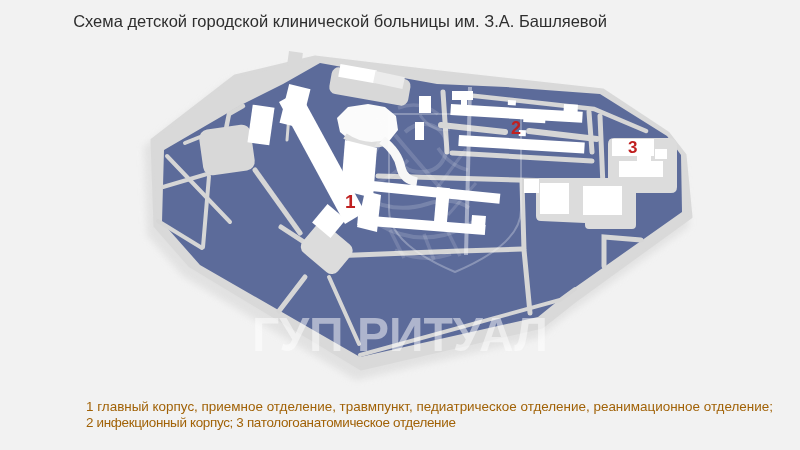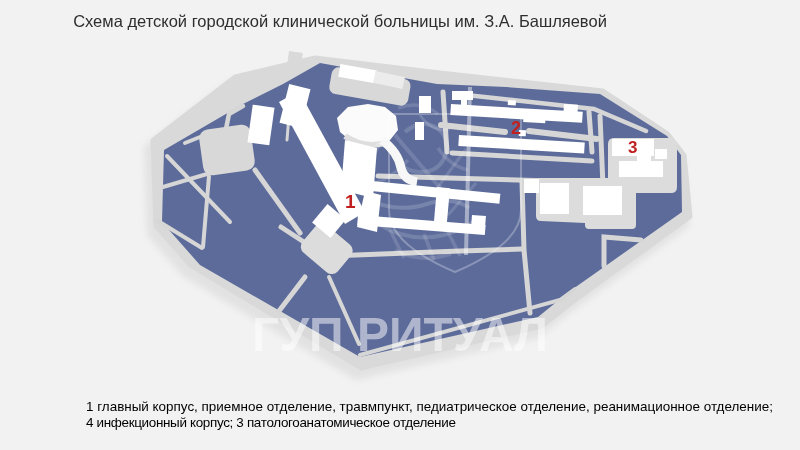--- a/index.html
+++ b/index.html
@@ -1,18 +1,18 @@
 <!DOCTYPE html>
 <html lang="ru"><head>
 <meta charset="utf-8">
 <style>
   html,body{margin:0;padding:0;}
   body{width:800px;height:450px;background:#f2f2f2;font-family:"Liberation Sans",sans-serif;overflow:hidden;}
   .title{position:absolute;left:0;top:12px;width:680px;text-align:center;font-size:16.5px;color:#2e2e2e;}
-  .legend{position:absolute;left:86px;top:399px;font-size:13.45px;color:#000000;line-height:16.2px;white-space:nowrap;}
+  .legend{position:absolute;left:86px;top:399px;font-size:13.45px;color:#a16207;line-height:16.2px;white-space:nowrap;}
 </style>
 </head>
 <body>
 
 <div class="title">Схема детской городской клинической больницы им. З.А. Башляевой</div>
 
 <svg width="800" height="450" viewBox="0 0 800 450" style="position:absolute;left:0;top:0">
   <defs>
     <filter id="soft" x="-20%" y="-20%" width="140%" height="140%">
       <feGaussianBlur stdDeviation="3.5"></feGaussianBlur>
@@ -171,13 +171,13 @@
 
   <text x="252" y="351" font-size="48" font-weight="bold" fill="rgba(255,255,255,0.5)" font-family="Liberation Sans, sans-serif">ГУП РИТУАЛ</text>
 
   <text x="345" y="208" font-size="19" font-weight="bold" fill="#c02020" font-family="Liberation Sans, sans-serif">1</text>
 
   <text x="511" y="134" font-size="18" font-weight="bold" fill="#c02020" font-family="Liberation Sans, sans-serif">2</text>
 
   <text x="628" y="153" font-size="17" font-weight="bold" fill="#c02020" font-family="Liberation Sans, sans-serif">3</text>
 </svg>
 
-<div class="legend">1 главный корпус, приемное отделение, травмпункт, педиатрическое отделение, реанимационное отделение;<br><span style="letter-spacing:-0.33px">4 инфекционный корпус; 3 патологоанатомическое отделение</span></div>
+<div class="legend">1 главный корпус, приемное отделение, травмпункт, педиатрическое отделение, реанимационное отделение;<br><span style="letter-spacing:-0.33px">2 инфекционный корпус; 3 патологоанатомическое отделение</span></div>
 
 </body></html>

